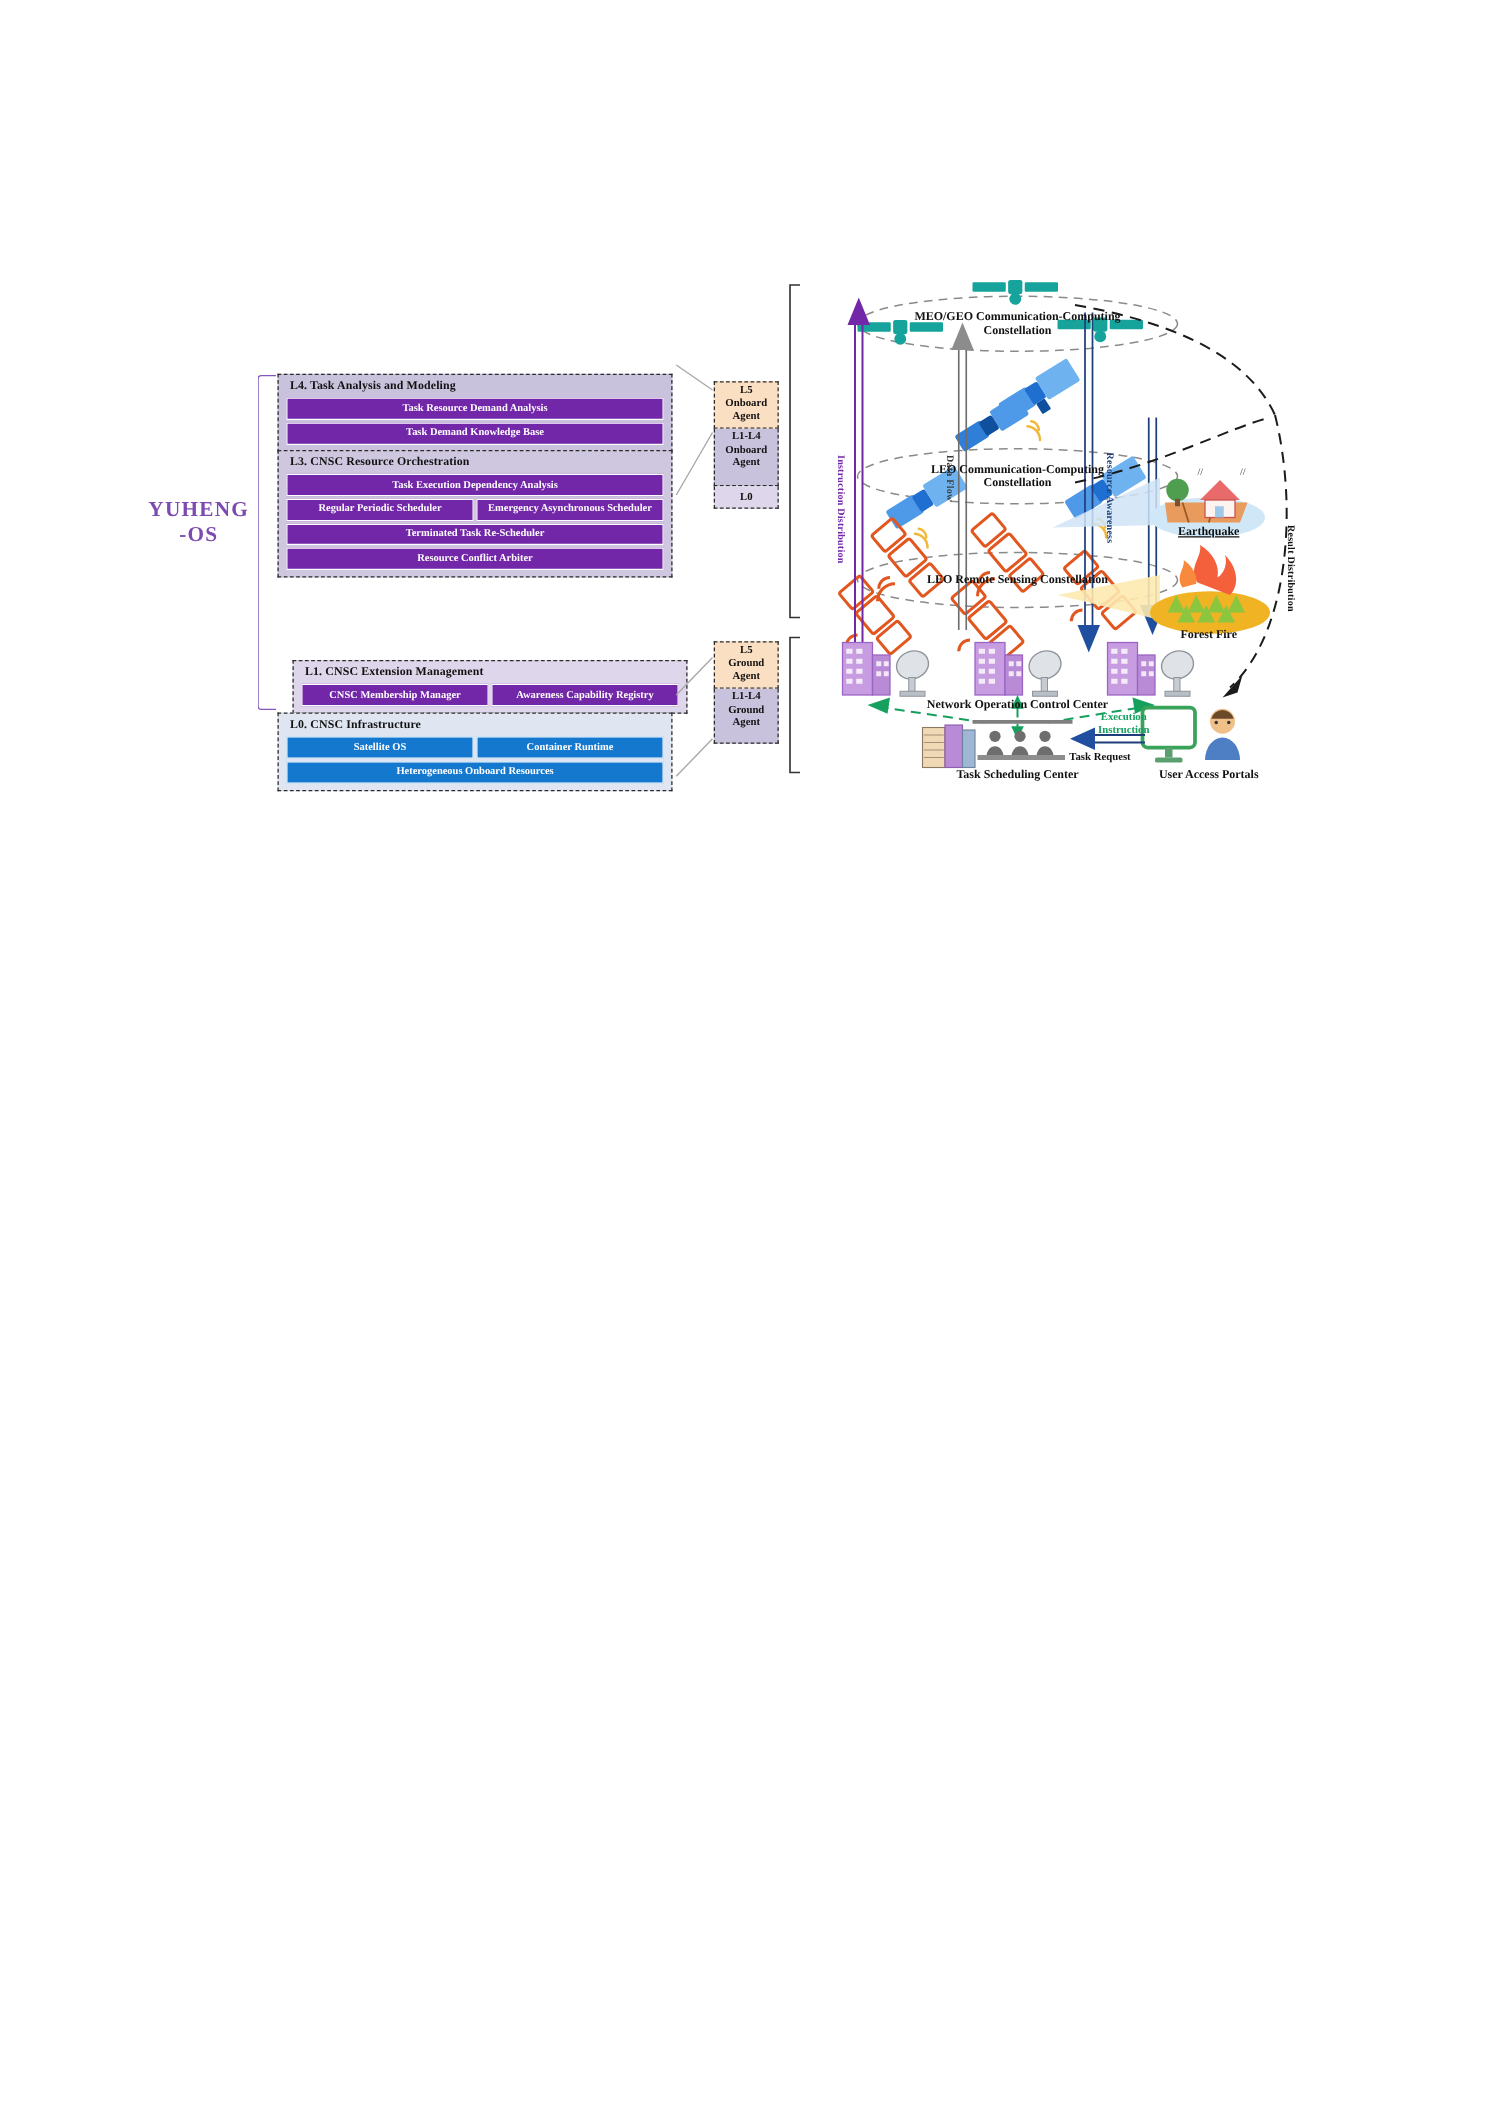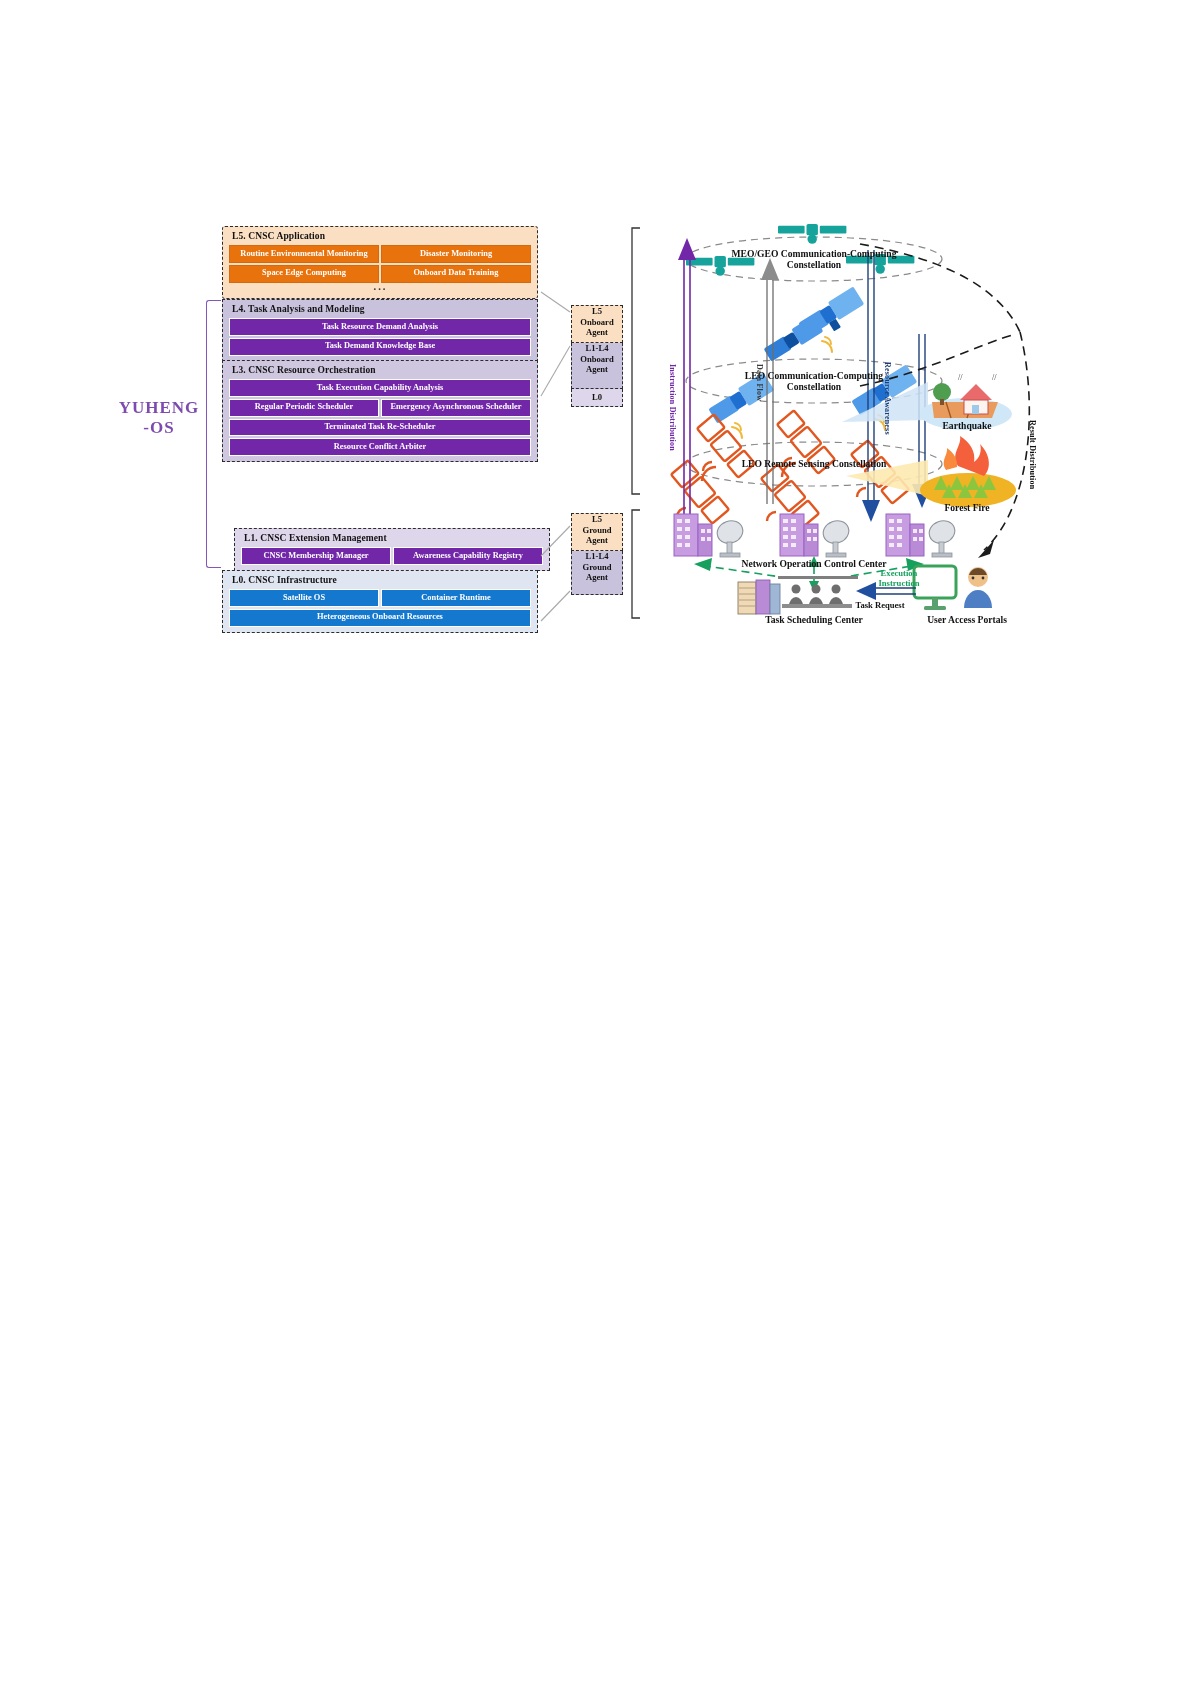--- a/index.html
+++ b/index.html
@@ -190,47 +190,35 @@
 
 <div class="figure">
 
   <div class="os-brand">
     <div>YUHENG</div>
     <div>-OS</div>
   </div>
 
   <div class="brace-left"></div>
 
-  <div class="layer" id="layer-l5">
-    <div class="layer-title">L5. CNSC Application</div>
-    <div class="row">
-      <div class="cell">Routine Environmental Monitoring</div>
-      <div class="cell">Disaster Monitoring</div>
-    </div>
-    <div class="row">
-      <div class="cell">Space Edge Computing</div>
-      <div class="cell">Onboard Data Training</div>
-    </div>
-    <div class="ellipsis">···</div>
-  </div>
 
   <div class="layer" id="layer-l4">
     <div class="layer-title">L4. Task Analysis and Modeling</div>
     <div class="row">
       <div class="cell">Task Resource Demand Analysis</div>
     </div>
     <div class="row">
       <div class="cell">Task Demand Knowledge Base</div>
     </div>
   </div>
 
   <div class="layer" id="layer-l3">
     <div class="layer-title">L3. CNSC Resource Orchestration</div>
     <div class="row">
-      <div class="cell">Task Execution Capability Analysis</div>
+      <div class="cell">Task Execution Dependency Analysis</div>
     </div>
     <div class="row">
       <div class="cell">Regular Periodic Scheduler</div>
       <div class="cell">Emergency Asynchronous Scheduler</div>
     </div>
     <div class="row">
       <div class="cell">Terminated Task Re-Scheduler</div>
     </div>
     <div class="row">
       <div class="cell">Resource Conflict Arbiter</div>
@@ -609,21 +597,21 @@
 Distribution</div>
 
     <div class="vlabel gray" style="left:127px; top:150px; height:60px;">Data Flow</div>
 
     <div class="vlabel navy" style="left:255px; top:148px; height:80px;">Resource
 Awareness</div>
 
     <div class="vlabel" style="left:400px; top:206px; height:86px; color:#111;">Result
 Distribution</div>
 
-    <div class="hazard-label" style="left:296px; top:206px; width:86px;">Earthquake</div>
+    <div class="hazard-label" style="left:296px; top:206px; width:86px;text-decoration:underline;">Earthquake</div>
 
     <div class="hazard-label" style="left:296px; top:288px; width:86px;">Forest Fire</div>
 
     <div class="ground-label" style="left:66px; top:344px; width:240px;">Network Operation Control Center</div>
 
     <div class="ground-label" style="left:86px; top:400px; width:200px;">Task Scheduling Center</div>
 
     <div class="ground-label" style="left:266px; top:400px; width:146px;">User Access Portals</div>
 
     <div class="green-label" style="left:228px; top:354px; width:86px;">Execution

